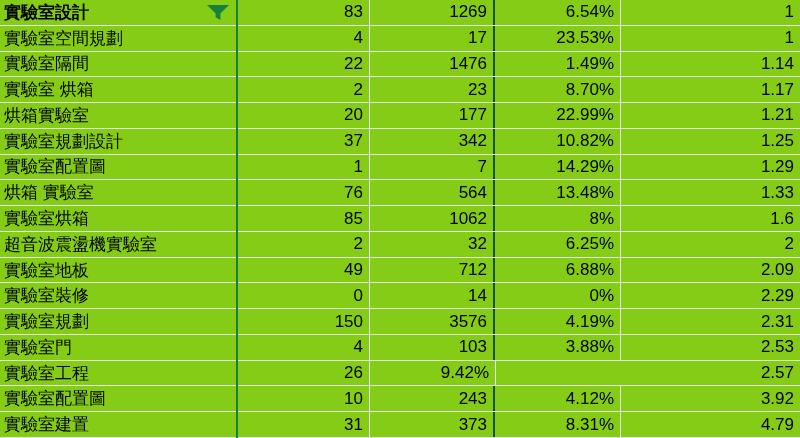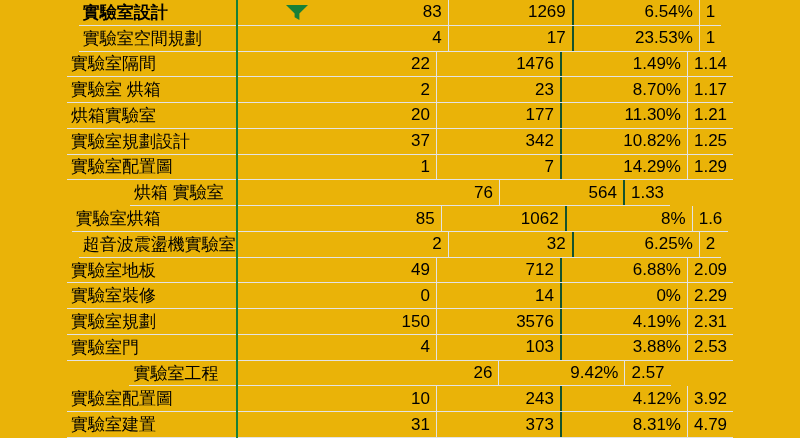--- a/index.html
+++ b/index.html
@@ -3,22 +3,21 @@
 <meta charset="utf-8">
 <style>
   * { margin:0; padding:0; box-sizing:border-box; }
   html,body { width:800px; height:438px; overflow:hidden; background:#ffffff; }
   .sheet {
     position:relative;
     width:800px; height:438px;
     display:flex; flex-direction:column;
     font-family:"Liberation Sans","DejaVu Sans",sans-serif;
     font-size:17px; color:#000000;
-    background:#eab308;
-    align-items:center;
+    background:#84cc16;
   }
   .row { flex:1 1 0; display:flex; border-bottom:1px solid #e3e3e3; min-height:0; }
   .cell {
     display:flex; align-items:center;
     white-space:nowrap; overflow:hidden;
     height:100%;
   }
   .ck { width:238px; padding:0 5px 0 4px; justify-content:flex-start; }
   .num { justify-content:flex-end; padding:0 6px; font-variant-numeric:tabular-nums; }
   .cb { width:132px; border-right:1px solid #e3e3e3; }
@@ -70,21 +69,21 @@
     <div class="cell num cb">2</div>
     <div class="cell num cc">23</div>
     <div class="cell num cd">8.70%</div>
     <div class="cell num ce">1.17</div>
   </div>
 
   <div class="row">
     <div class="cell ck">烘箱實驗室</div>
     <div class="cell num cb">20</div>
     <div class="cell num cc">177</div>
-    <div class="cell num cd">11.30%</div>
+    <div class="cell num cd">22.99%</div>
     <div class="cell num ce">1.21</div>
   </div>
 
   <div class="row">
     <div class="cell ck">實驗室規劃設計</div>
     <div class="cell num cb">37</div>
     <div class="cell num cc">342</div>
     <div class="cell num cd">10.82%</div>
     <div class="cell num ce">1.25</div>
   </div>
@@ -94,20 +93,21 @@
     <div class="cell num cb">1</div>
     <div class="cell num cc">7</div>
     <div class="cell num cd">14.29%</div>
     <div class="cell num ce">1.29</div>
   </div>
 
   <div class="row">
     <div class="cell ck">烘箱 實驗室</div>
     <div class="cell num cb">76</div>
     <div class="cell num cc">564</div>
+    <div class="cell num cd">13.48%</div>
     <div class="cell num ce">1.33</div>
   </div>
 
   <div class="row">
     <div class="cell ck">實驗室烘箱</div>
     <div class="cell num cb">85</div>
     <div class="cell num cc">1062</div>
     <div class="cell num cd">8%</div>
     <div class="cell num ce">1.6</div>
   </div>

